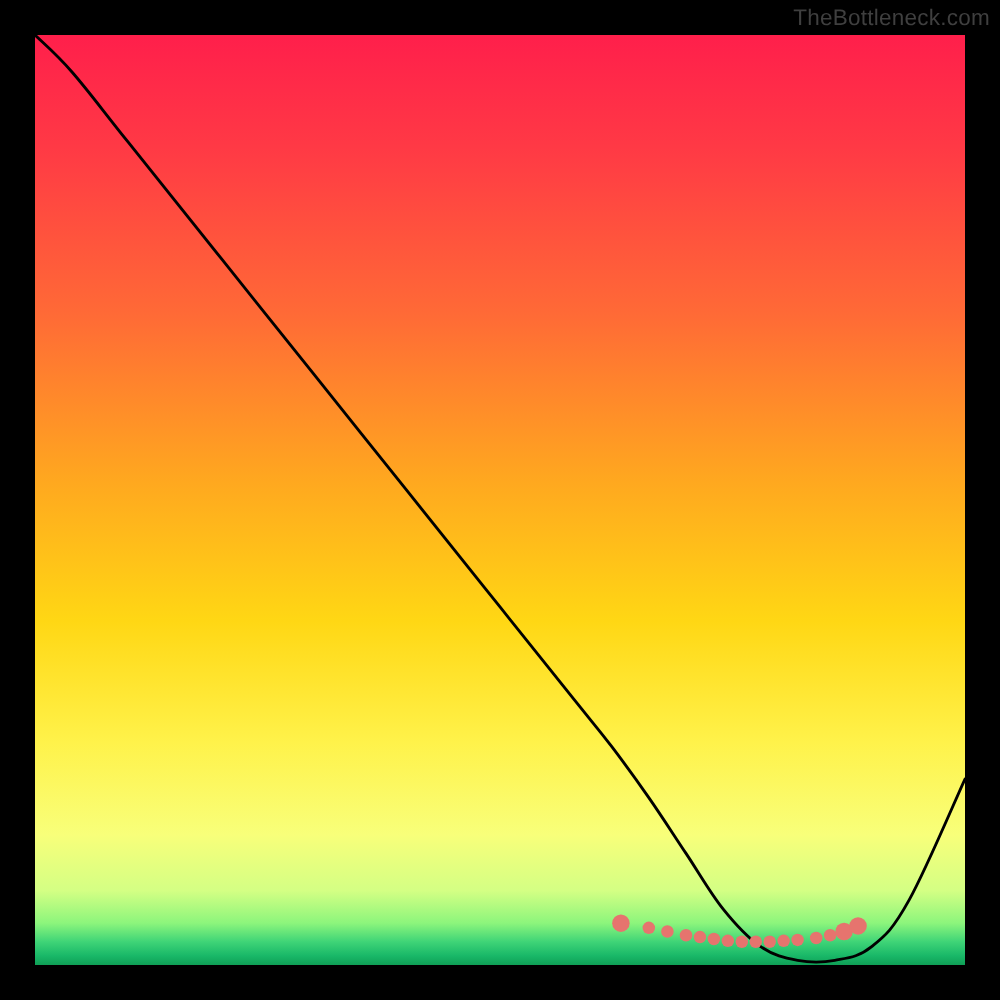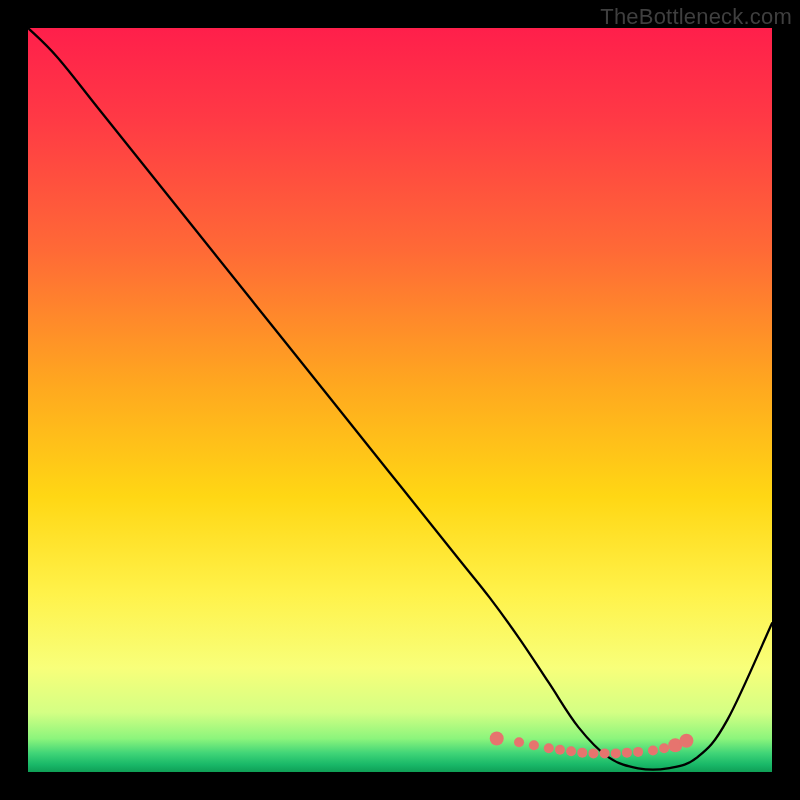--- a/index.html
+++ b/index.html
@@ -25,21 +25,21 @@
     top: 28px;
     width: 744px;
     height: 744px;
     overflow: hidden;
   }
   .watermark {
     position: absolute;
     top: 4px;
     right: 8px;
     color: #3f3f3f;
-    font-size: 22px;
+    font-size: 18px;
     font-weight: 500;
     letter-spacing: 0.2px;
     z-index: 10;
   }
   svg {
     display: block;
     position: absolute;
     left: 0;
     top: 0;
   }

